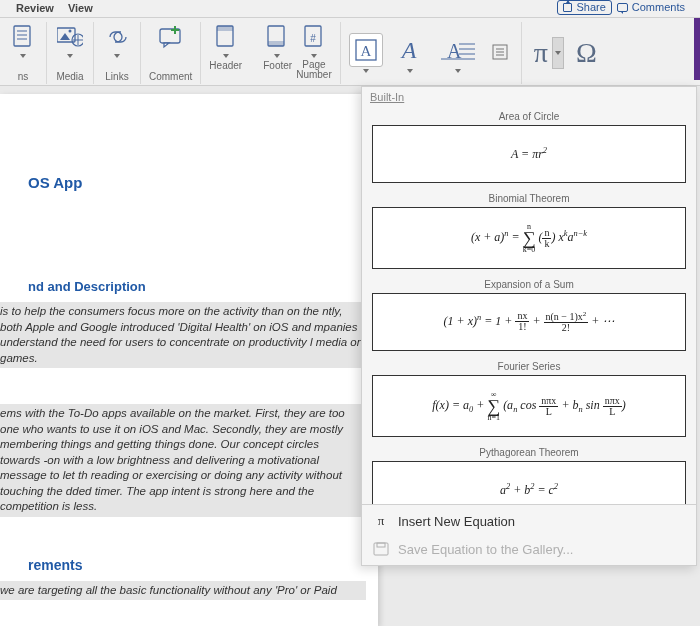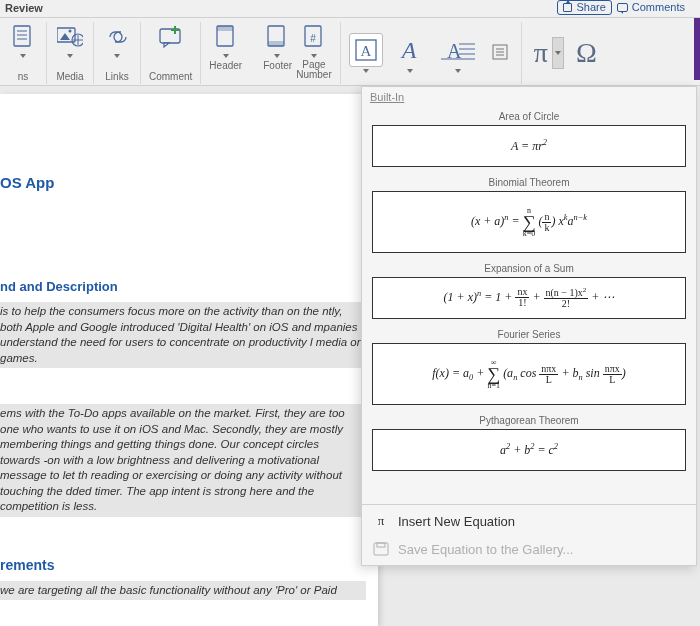--- a/index.html
+++ b/index.html
@@ -15,21 +15,21 @@
   }
   
   .topbar {
     display: flex;
     justify-content: space-between;
     border-bottom: 1px solid #d0d0d0;
     padding: 2px 10px 0 0;
     height: 18px;
     background: #f0f0f0;
   }
-  .topbar .tabs { display:flex; gap:14px; padding-left:5px;flex-direction:column;}
+  .topbar .tabs { display:flex; gap:14px; padding-left:16px;}
   .topbar .tabs span { font-size:11px; color:#444; font-weight:600; }
   .topbar .right { display:flex; }
   .share-btn, .comments-btn {
     font-size:11px; color:#2a5699; display:flex; align-items:center; gap:4px;
     border:1px solid #2a5699; border-radius:3px; padding:0 5px; height:15px; line-height:13px;
     position:relative; top:-2px;
   }
   .comments-btn { border:none; }
   .share-icon {
      width:9px;height:9px;border:1px solid #2a5699;border-radius:1px;position:relative;
@@ -105,21 +105,21 @@
     background:#eaeaea;
   }
   .page {
     position:absolute; left:0; top:8px; width:378px; height:532px;
     background:#fff;
     box-shadow:2px 2px 6px rgba(0,0,0,0.15);
   }
   .page .inner {
     padding:0 12px 0 0;
   }
-  .h-blue { color:#2059A6; font-weight:700; }
+  .h-blue { color:#2059A6; font-weight:700;padding-left:28px; }
   .h1 { font-size:15px; margin:80px 0 0 0;}
   .h2 { font-size:13px; margin-top:88px;}
   .h3 { font-size:14px; margin-top:40px;}
   .para {
     font-size:11.5px; line-height:1.35; color:#333; font-style:italic;
     margin-top:8px;
     background:#e5e5e5;
     padding:2px 4px 2px 0;
   }
   .spacer-para{height:28px;}
@@ -137,21 +137,21 @@
   .panel-scroll {
     flex:1; overflow:hidden; padding:0 10px;
   }
   .eq-card {
     margin-bottom:6px;
   }
   .eq-title {
     font-size:10px; color:#666; text-align:center; padding:4px 0 3px 0;
   }
   .eq-box {
-    border:1px solid #333; background:#fff; height:42px;
+    border:1px solid #333; background:#fff; height:58px;
     display:flex; align-items:center; justify-content:center;
     font-family:"Times New Roman", serif;
     font-size:12px; color:#222;
   }
   .eq-box.tall { height:62px; }
   .panel-foot {
     border-top:1px solid #d0d0d0;
     padding:2px 0;
   }
   .foot-item {

